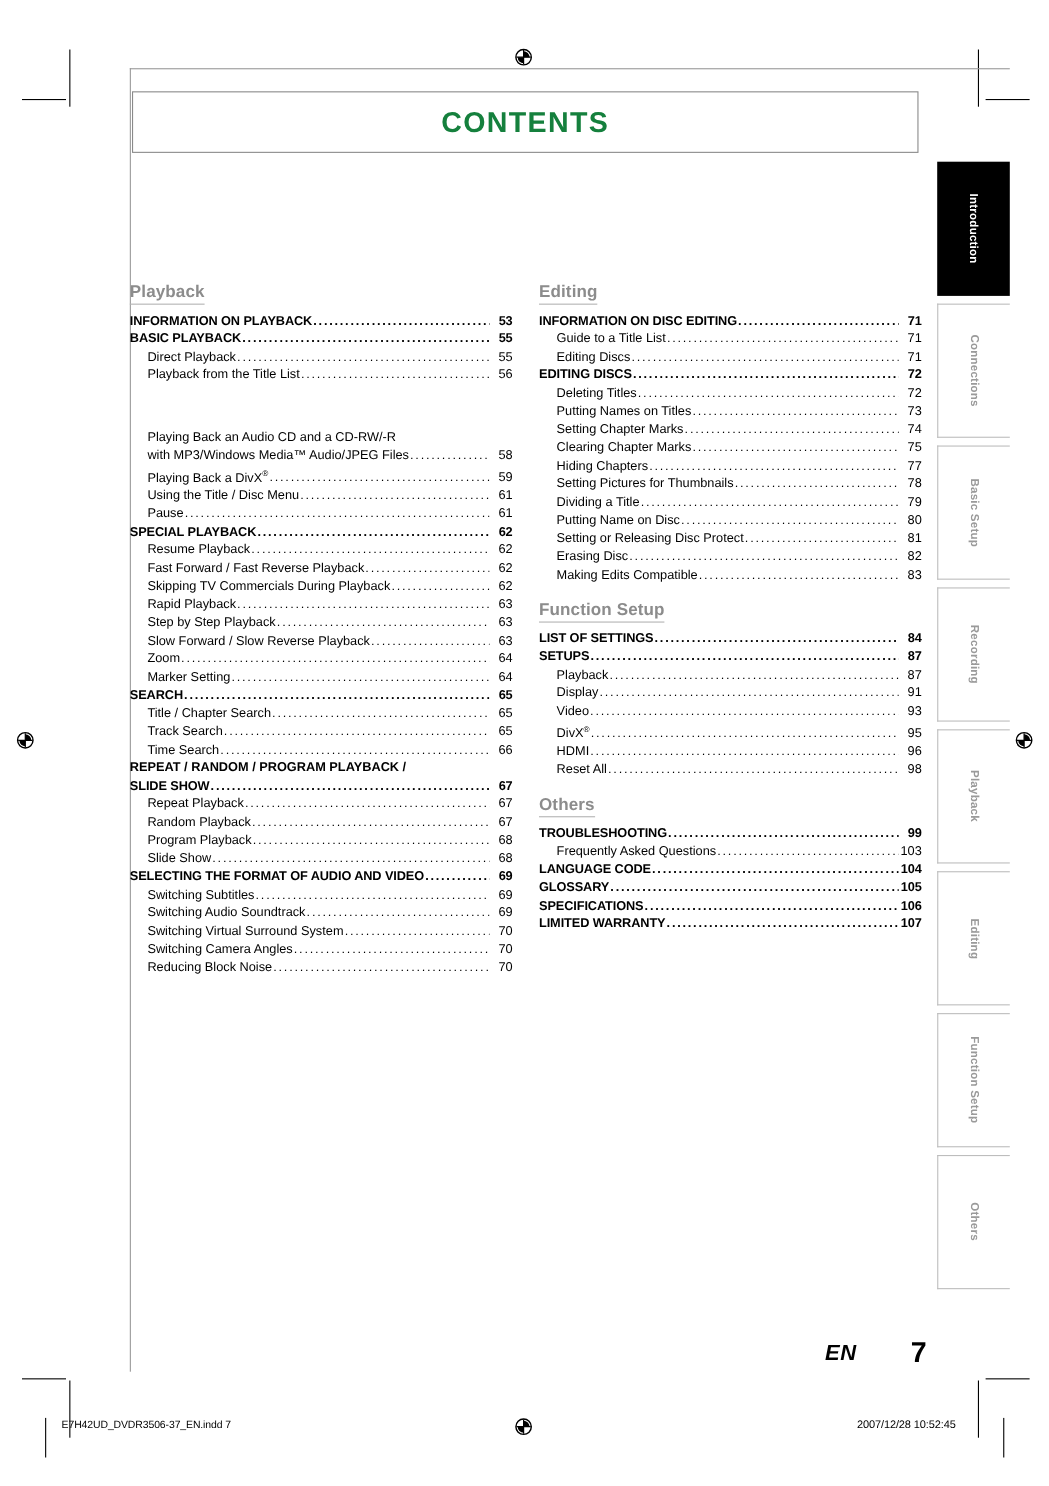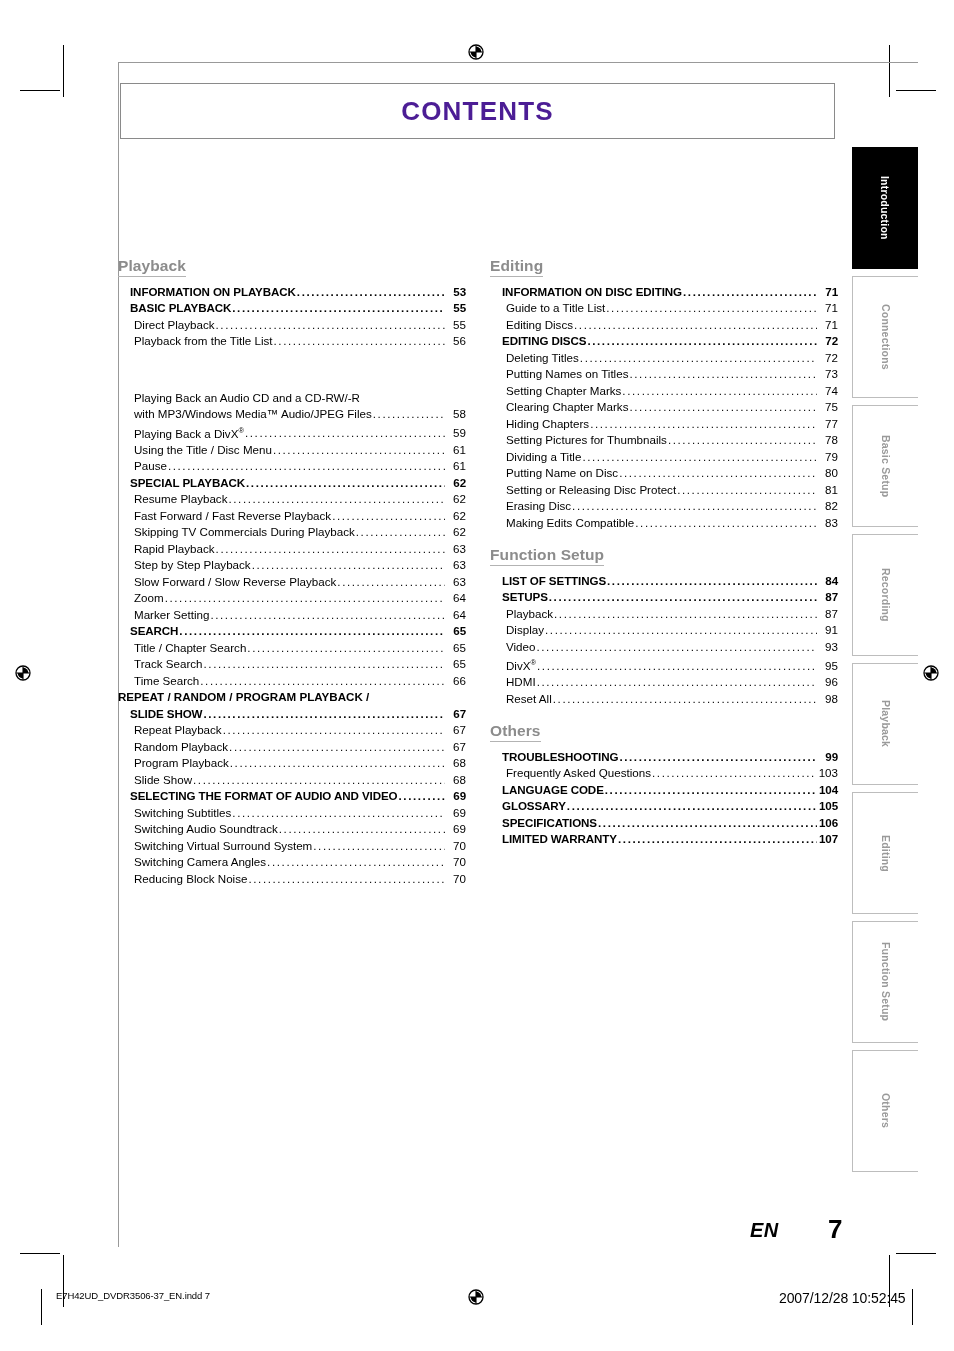--- a/index.html
+++ b/index.html
@@ -54,21 +54,21 @@
     border: 1px solid #8a8a8a;
     box-sizing: border-box;
     display: flex;
     align-items: center;
     justify-content: center;
   }
   .title-box .title-text {
     font-size: 26px;
     font-weight: bold;
     letter-spacing: 1.2px;
-    color: #4c1d95;
+    color: #15803d;
   }
 
   
   .toc {
     position: absolute;
     left: 118px;
     top: 258px;
     width: 720px;
     display: flex;
     gap: 0px;
@@ -105,21 +105,21 @@
     margin: 0 1px;
     color: #000;
     letter-spacing: 1.6px;
     font-size: 11.6px;
   }
   .entry .pg {
     flex: 0 0 auto;
     text-align: right;
     min-width: 20px;
   }
-  .entry.lvl1 { font-weight: bold; padding-left: 12px; letter-spacing: -0.1px; }
+  .entry.lvl1 { font-weight: bold; padding-left: 0; letter-spacing: -0.1px; }
   .entry.lvl1 .pg { font-weight: bold; }
   .entry.lvl2 { font-weight: normal; padding-left: 16px; }
   .entry.wrapline { display: block; padding-left: 0; font-weight: bold; }
   .entry.wrapline2 { display: block; padding-left: 16px; font-weight: normal; margin-top: 40px; }
 
   sup.reg { font-size: 7.5px; vertical-align: super; }
 
   
   .tabs {
     position: absolute;
@@ -198,21 +198,21 @@
     left: 56px;
     top: 1290px;
     font-size: 9.5px;
     font-family: Liberation Sans, sans-serif;
     letter-spacing: -0.1px;
   }
   .footer-right {
     position: absolute;
     left: 779px;
     top: 1290px;
-    font-size: 14px;
+    font-size: 10px;
     letter-spacing: -0.1px;
   }
 </style>
 </head>
 <body>
 
 <div class="crop crop-v" style="left:63px; top:45px;"></div>
 <div class="crop crop-h" style="left:20px; top:90px;"></div>
 <div class="crop crop-v" style="left:889px; top:45px;"></div>
 <div class="crop crop-h" style="left:896px; top:90px;"></div>

